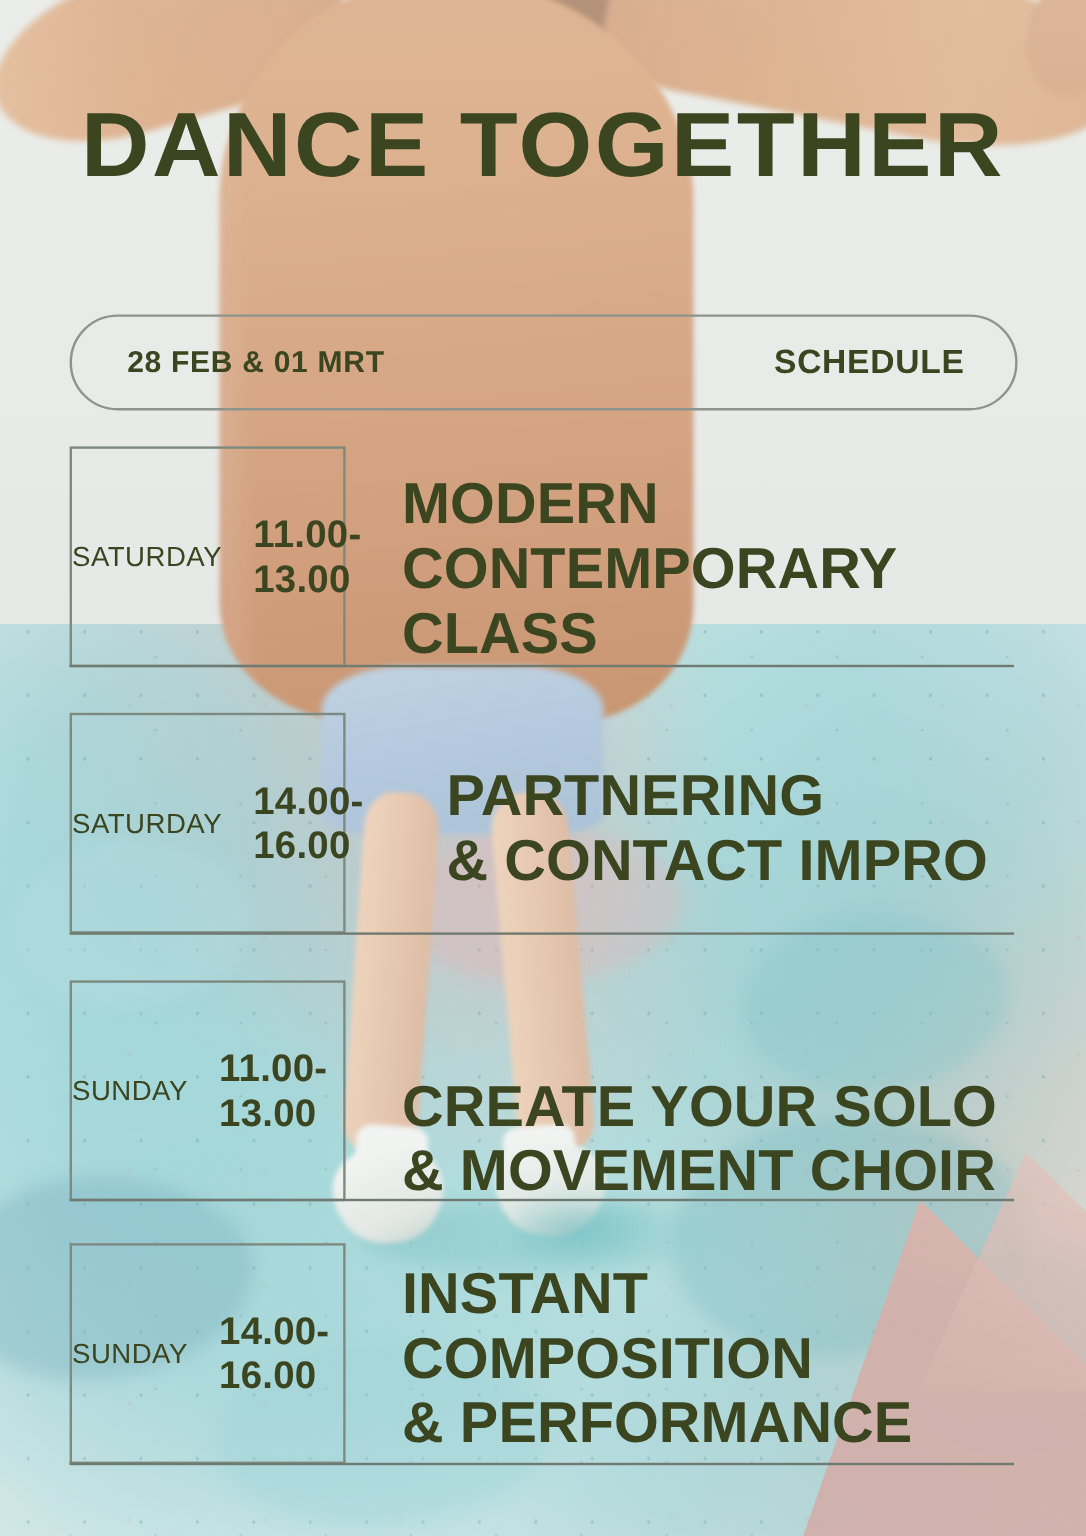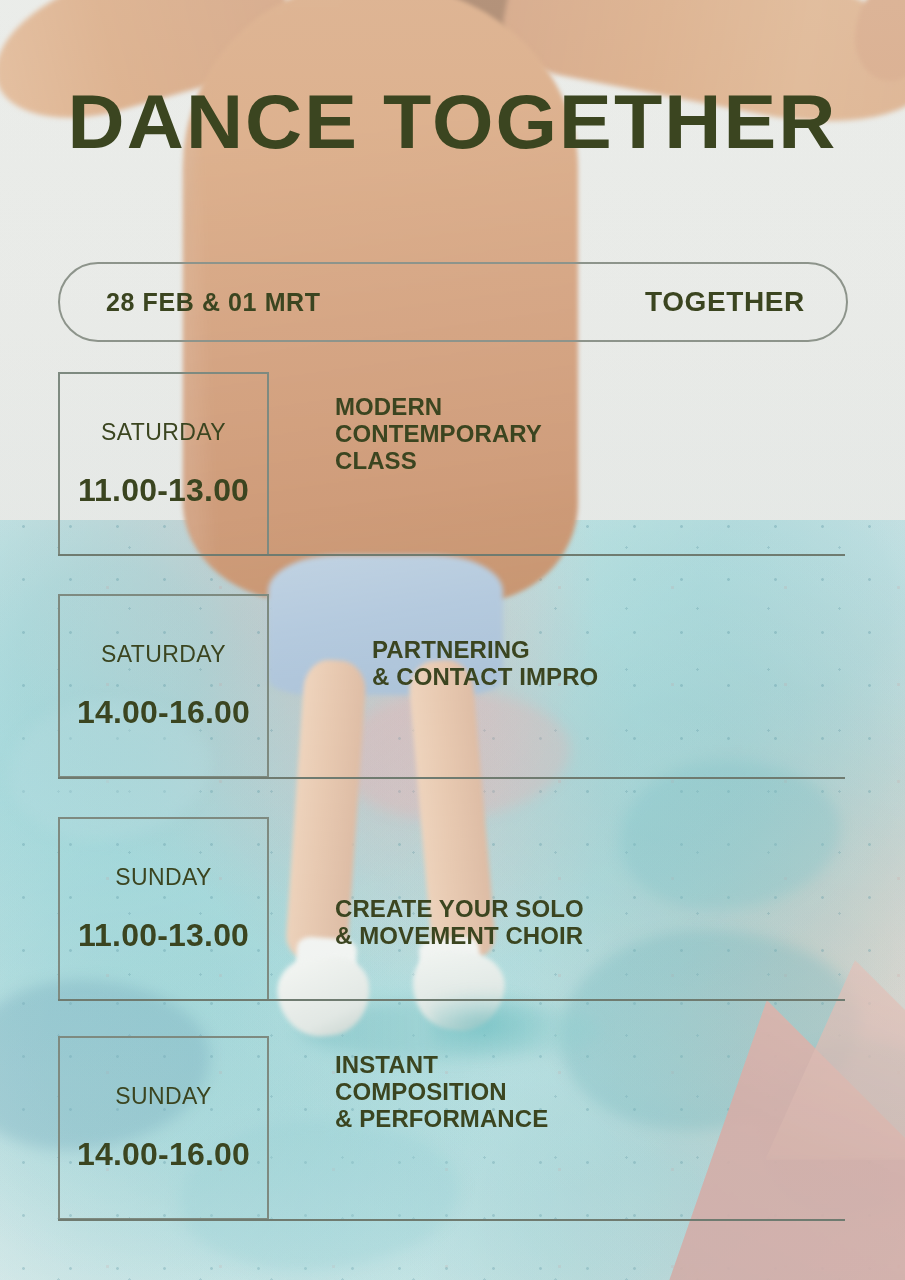--- a/index.html
+++ b/index.html
@@ -198,35 +198,35 @@
   }
   .pill-label{
     position:absolute; left:585px;
     font-size:28px; font-weight:bold; letter-spacing:.6px;
     color:#3b4520;
   }
 
   .row{ position:absolute; left:0; width:100%; }
   .daybox{
     position:absolute; left:58px;
-    width:211px;
+    width:230px;
     border:2px solid #7e8a80;
-    display:flex; flex-direction:column;
-    align-items:center; justify-content:center;
+    display:flex; flex-direction:row;
+    align-items:center; justify-content:flex-start;
     gap:26px;
   }
   .daybox .day{
     font-size:23px; font-weight:400; letter-spacing:.4px; color:#3b4520;
   }
   .daybox .time{
     font-size:32px; font-weight:bold; letter-spacing:.2px; color:#3b4520;
   }
   .rowtitle{
     position:absolute; left:335px;
-    font-size:24px; font-weight:900; line-height:1.12;
+    font-size:48px; font-weight:900; line-height:1.12;
     letter-spacing:.1px; color:#3b4520;
     white-space:pre-line;
   }
   .rule{
     position:absolute; left:58px; width:787px; height:2px;
     background:#6f7b70;
   }
 
   
   #row1 .daybox{ top:372px; height:184px; }
@@ -286,21 +286,21 @@
 
     <div class="veil"></div>
   </div>
 
   <div class="content">
 
     <div class="title">DANCE TOGETHER</div>
 
     <div class="pill">
       <span class="pill-date">28 FEB &amp; 01 MRT</span>
-      <span class="pill-label">TOGETHER</span>
+      <span class="pill-label">SCHEDULE</span>
     </div>
 
     <div class="row" id="row1">
       <div class="daybox">
         <span class="day">SATURDAY</span>
         <span class="time">11.00-13.00</span>
       </div>
       <div class="rowtitle">MODERN
 CONTEMPORARY
 CLASS</div>

